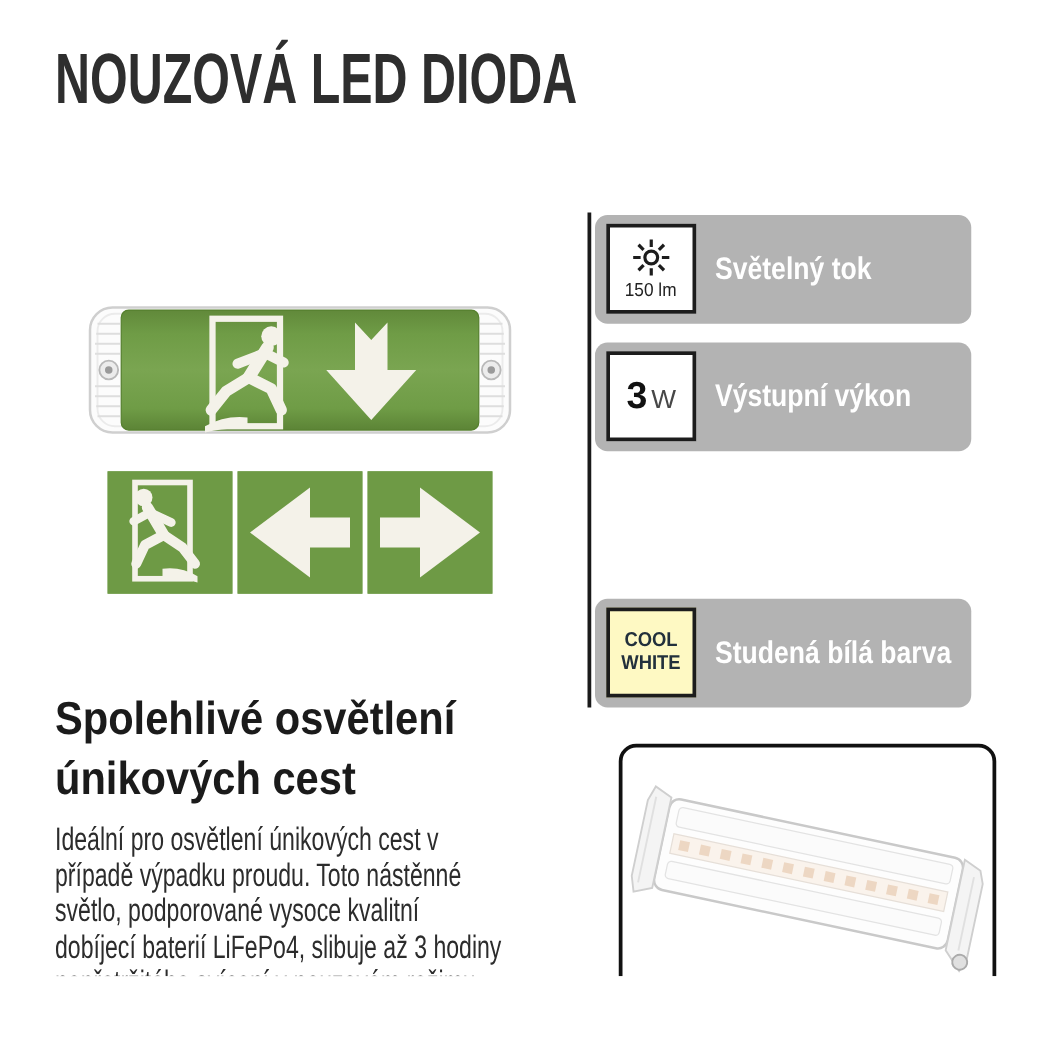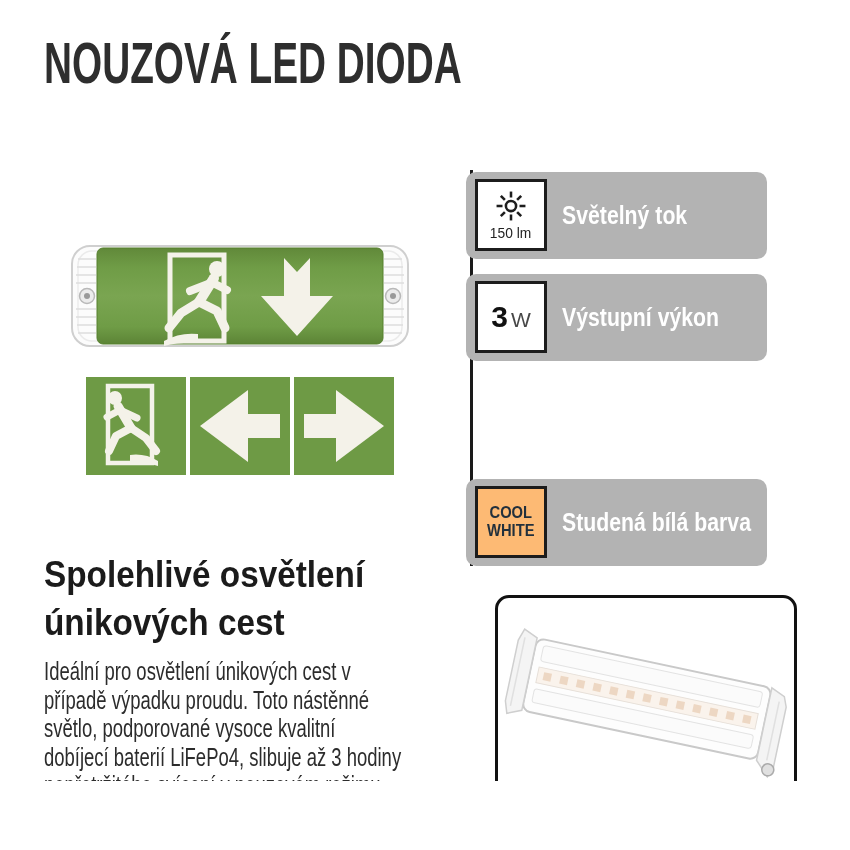--- a/index.html
+++ b/index.html
@@ -10,25 +10,25 @@
   .title{position:absolute;left:44px;top:35px;font-size:57px;font-weight:bold;color:#2e2e2e;
          line-height:1;white-space:nowrap;transform:scaleX(.68);transform-origin:0 0;letter-spacing:0;}
 
   
   .fixture{position:absolute;left:70px;top:241px;}
   .squares{position:absolute;left:86px;top:377px;display:flex;gap:4px;}
   .square{width:100px;height:98px;background:#6e9a45;}
 
   
   .accent-line{position:absolute;left:470px;top:170px;width:3px;height:396px;background:#1a1a1a;}
-  .feature-row{position:absolute;left:466px;width:301px;height:87px;}
+  .feature-row{position:absolute;left:476px;width:301px;height:87px;}
   .feature-bar{position:absolute;inset:0;background:#b3b3b3;border-radius:10px;}
   .tile{position:absolute;left:9px;top:7px;width:66px;height:66px;background:#ffffff;
         border:3px solid #1c1c1c;display:flex;flex-direction:column;align-items:center;justify-content:center;}
-  .tile--blue{background:#fdba74;}
+  .tile--blue{background:#fef9c3;}
   .tile-badge{font-size:15px;color:#222;margin-top:1px;transform:scaleX(.92);}
   .watt{display:flex;align-items:baseline;gap:3px;}
   .watt-value{font-size:30px;font-weight:bold;color:#111;}
   .watt-unit{font-size:21px;color:#474747;}
   .cool{font-size:16px;font-weight:bold;color:#22303c;line-height:18px;text-align:center;transform:scaleX(.92);}
   .cool span{display:block;}
   .feature-label{position:absolute;left:96px;top:0;height:100%;display:flex;align-items:center;
         color:#ffffff;font-size:25px;font-weight:bold;white-space:nowrap;
         transform:scaleX(.85);transform-origin:0 50%;}
 

